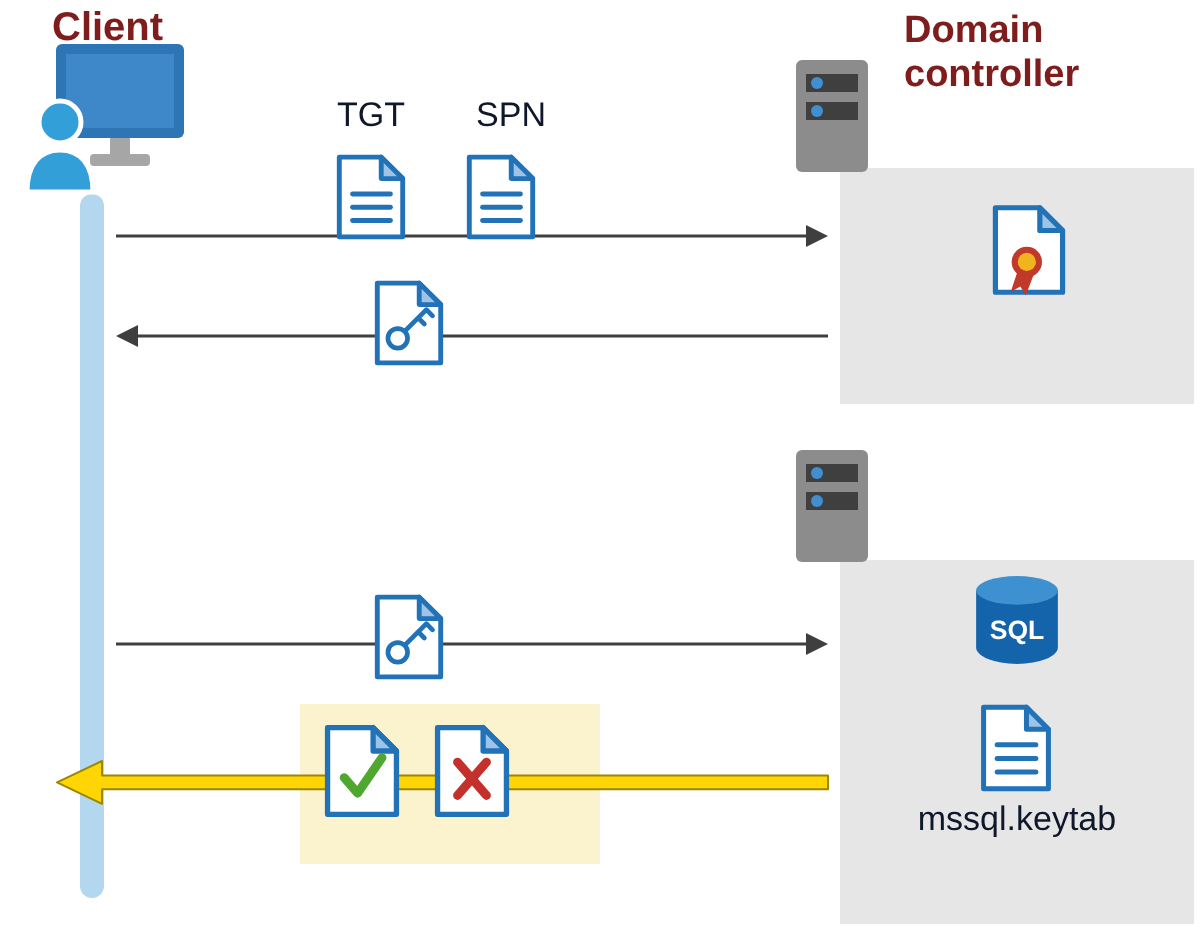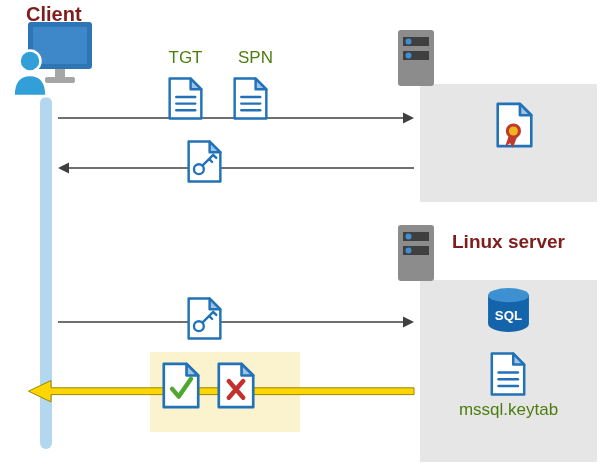--- a/index.html
+++ b/index.html
@@ -7,21 +7,21 @@
   body { font-family:"Liberation Sans","DejaVu Sans",sans-serif; }
 
   #canvas { position:relative; width:600px; height:468px; background:#fff; overflow:hidden; }
 
   
   .panel      { position:absolute; background:var(--panel-gray,#e6e6e6); z-index:0; }
   .highlight  { position:absolute; background:var(--highlight-yellow,#fbf3cd); z-index:0; }
   .timeline   { position:absolute; background:var(--timeline-blue,#b4d7f0); z-index:1; border-radius:6px; }
   .arrows     { position:absolute; z-index:2; pointer-events:none; }
   .icon       { position:absolute; z-index:3; }
-  .lbl        { position:absolute; z-index:3; color:#4d7c0f; }
+  .lbl        { position:absolute; z-index:3; color:#0f172a; }
   .lbl-bold   { position:absolute; z-index:3; color:#7f1d1d; font-weight:700; }
 
   
   .client-label  { left:26px;  top:3px;   font-size:20px; }
   .client-icon   { left:10px;  top:22px;  width:84px;  height:76px; }
   .timeline-bar  { left:40px;  top:97px;  width:12px;  height:352px; }
 
   .tgt-label     { left:163px; top:48px;  width:45px;  text-align:center; font-size:17px; }
   .spn-label     { left:228px; top:48px;  width:45px;  text-align:right; font-size:17px; }
   .tgt-doc       { left:167px; top:76px;  width:37px;  height:45px; }
@@ -131,29 +131,32 @@
   <div class="lbl-bold client-label">Client</div>
   <svg class="icon client-icon" viewBox="0 0 84 76">
       <use href="#sym-client" width="84" height="76"></use>
     </svg>
   <div class="timeline timeline-bar"></div>
 
   <div class="panel dc-panel"></div>
   <svg class="icon dc-server" viewBox="0 0 38 58">
       <use href="#sym-server" width="38" height="58"></use>
     </svg>
+  <div class="lbl-bold dc-label">
+    <div>Domain</div>
+    <div>controller</div>
+  </div>
   <svg class="icon cert-doc" viewBox="0 0 36 44">
       <use href="#sym-cert-doc" width="36" height="44"></use>
     </svg>
 
   <div class="panel linux-panel"></div>
   <svg class="icon linux-server" viewBox="0 0 38 58">
       <use href="#sym-server" width="38" height="58"></use>
     </svg>
-  <div class="lbl-bold linux-label">Linux server</div>
   <svg class="icon sql-icon" viewBox="0 0 44 46">
     <path class="sql-body" d="M2 9 V37 C2 41.4 11 45 22 45 C33 45 42 41.4 42 37 V9"></path>
     <ellipse class="sql-top" cx="22" cy="9" rx="20" ry="7"></ellipse>
     <text class="sql-text" x="22" y="33" text-anchor="middle">SQL</text>
   </svg>
   <svg class="icon keytab-doc" viewBox="0 0 36 44">
       <use href="#sym-doc" width="36" height="44"></use>
     </svg>
   <div class="lbl keytab-label">mssql.keytab</div>
 

